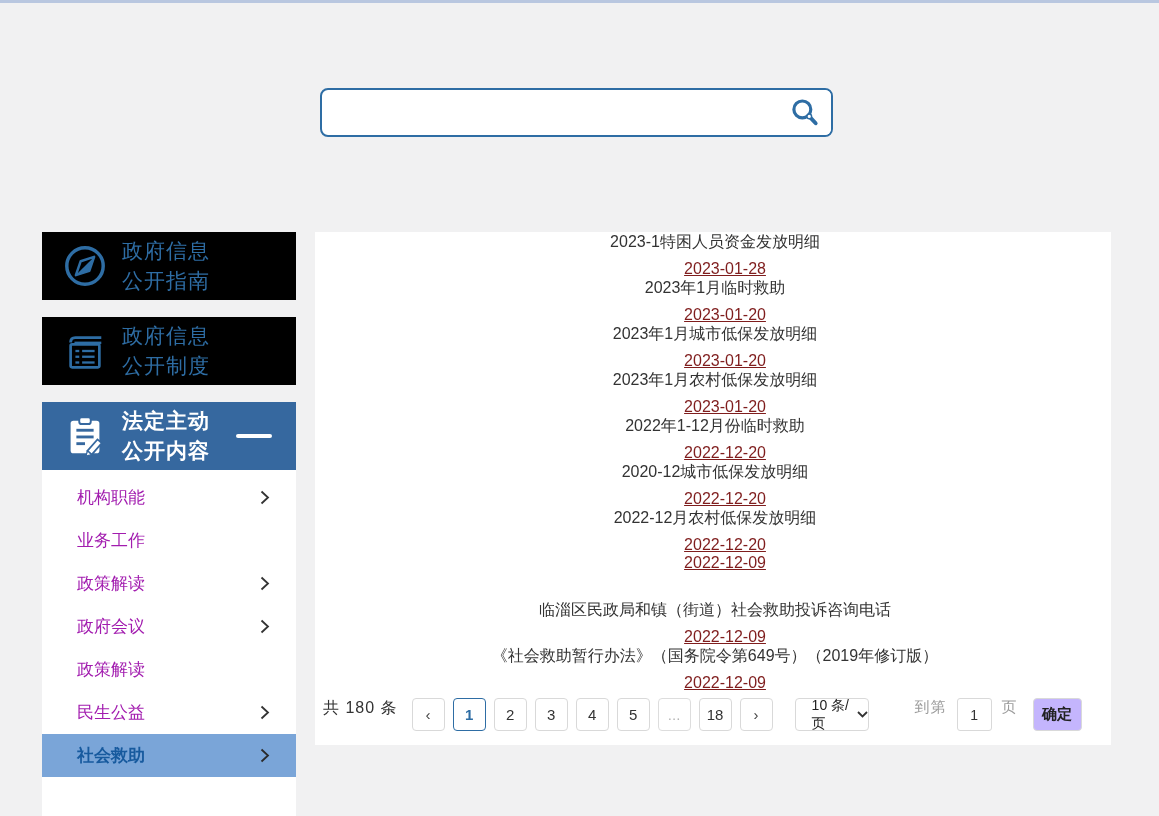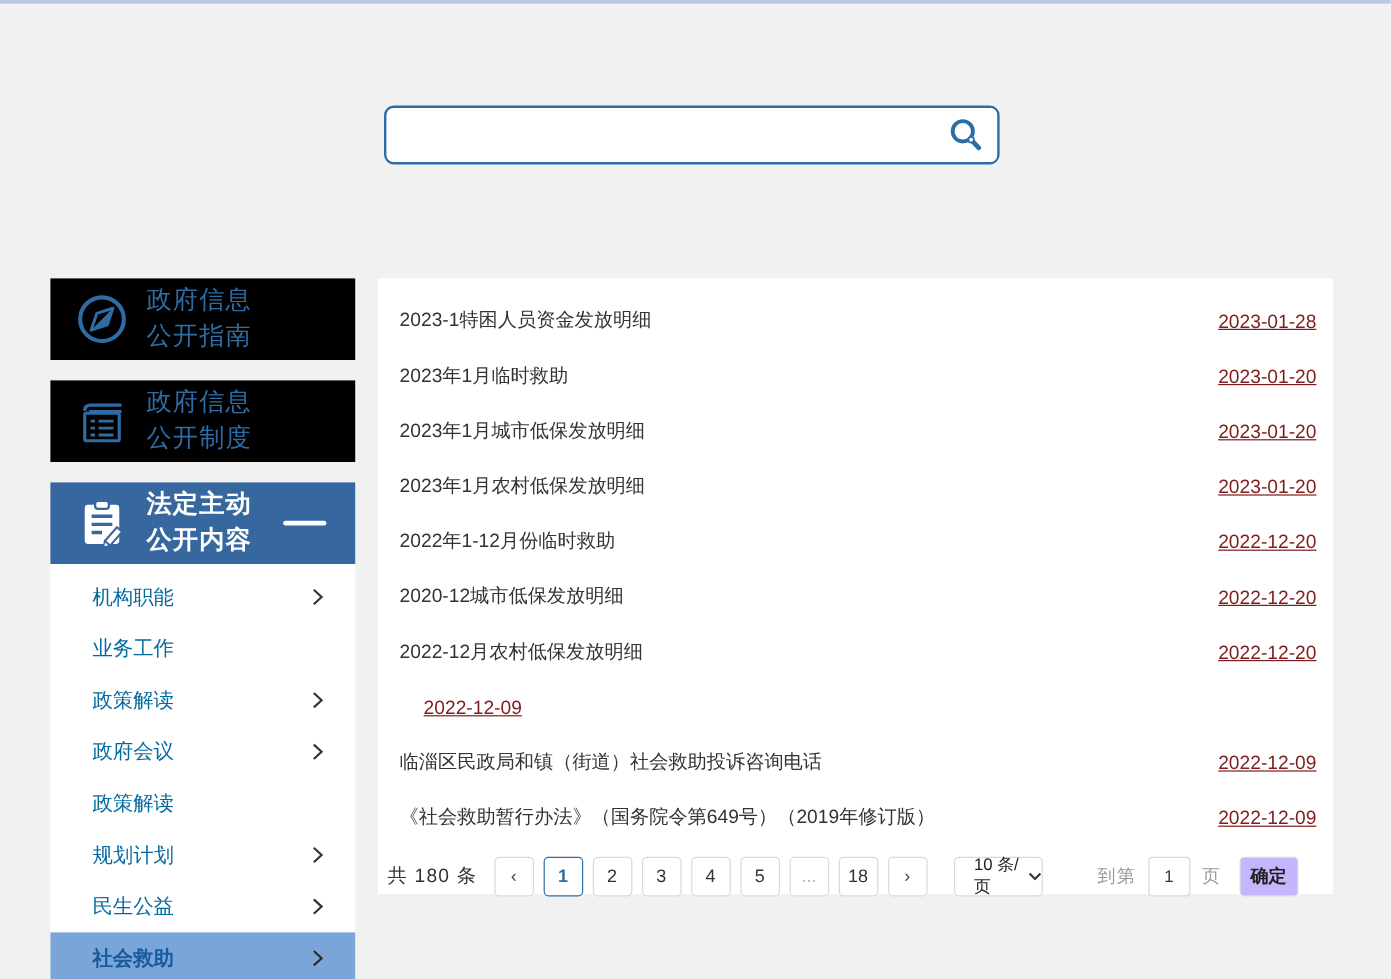--- a/index.html
+++ b/index.html
@@ -35,37 +35,37 @@
   .side-card.active .card-label { color:#fff;font-weight:bold; }
   .minus-bar { position:absolute; right:24px; top:32px; width:36px; height:4px; background:#fff; border-radius:2px; }
 
   
   .side-menu {
     position:absolute; left:42px; top:470px; width:254px; height:346px;
     background:#fff; padding-top:6px;
   }
   .menu-item {
     height:43px; display:flex; align-items:center; justify-content:space-between;
-    padding:0 26px 0 35px; font-size:17px; color:#0369a1; cursor:pointer;
+    padding:0 26px 0 35px; font-size:17px; color:#a21caf; cursor:pointer;
   }
   .menu-item .chev { display:flex; align-items:center; }
   .menu-item.active { background:#7aa5d8; color:#175a9e; font-weight:bold; }
 
   
   .panel { position:absolute; left:315px; top:232px; width:796px; height:513px; background:#fff; }
   .rows { height:460px; }
   .row {
-    height:46px; display:flex; align-items:flex-end; justify-content:space-between;
-    padding:0 14px 0 18px; cursor:pointer;
+    height:46px; display:flex; align-items:center; justify-content:space-between;
+    padding:0 14px 0 18px; cursor:pointer;flex-direction:column;
   }
   .row .title { font-size:16px; color:#333; white-space:nowrap; overflow:hidden; }
   .row .date { font-size:16px; color:#7f1d1d; margin-left:20px; white-space:nowrap;text-decoration:underline; }
 
   
-  .pagination { display:flex; align-items:center; height:34px; margin:21px 10px 0 8px; }
+  .pagination { display:flex; height:34px; margin:6px 10px 0 8px; }
   .total { font-size:16px; color:#333; letter-spacing:1px; }
   .pg-btn {
     min-width:33px; height:33px; padding:0 7px; margin-left:8px;
     border:1px solid #d9d9d9; border-radius:4px; background:#fff;
     display:flex; align-items:center; justify-content:center;
     font-size:15px; color:#333; cursor:pointer; font-family:inherit;
   }
   .pg-btn.prev { margin-left:14px; }
   .pg-btn.arrow { font-size:15px; color:#444; }
   .pg-btn.active { border-color:#2e6da4; color:#2e6da4; font-weight:bold; }
@@ -182,28 +182,20 @@
   <div class="menu-item">
     <span>政府会议</span>
     <span class="chev">
         <svg width="10" height="15" viewBox="0 0 10 15">
           <path d="M1.5 1.5 L8 7.5 L1.5 13.5" fill="none" stroke="#333" stroke-width="1.8"></path>
         </svg>
       </span>
   </div>
   <div class="menu-item">
     <span>政策解读</span>
-  </div>
-  <div class="menu-item">
-    <span>规划计划</span>
-    <span class="chev">
-        <svg width="10" height="15" viewBox="0 0 10 15">
-          <path d="M1.5 1.5 L8 7.5 L1.5 13.5" fill="none" stroke="#333" stroke-width="1.8"></path>
-        </svg>
-      </span>
   </div>
   <div class="menu-item">
     <span>民生公益</span>
     <span class="chev">
         <svg width="10" height="15" viewBox="0 0 10 15">
           <path d="M1.5 1.5 L8 7.5 L1.5 13.5" fill="none" stroke="#333" stroke-width="1.8"></path>
         </svg>
       </span>
   </div>
   <div class="menu-item active">

